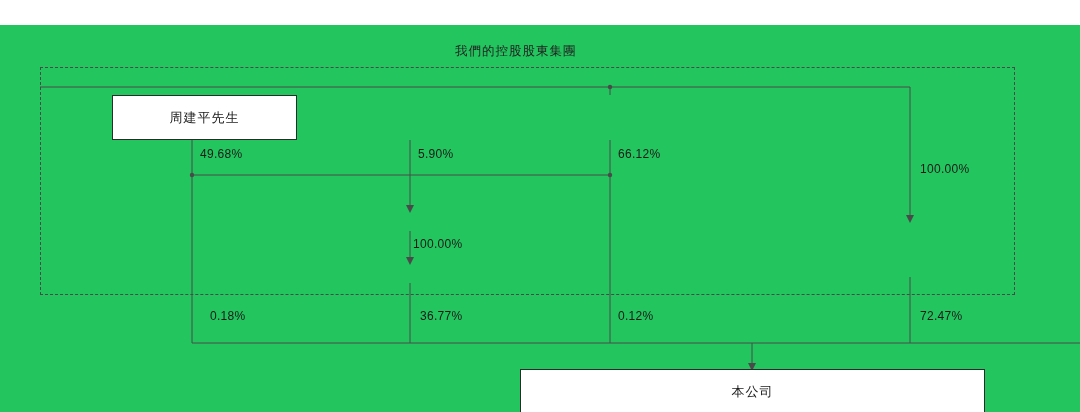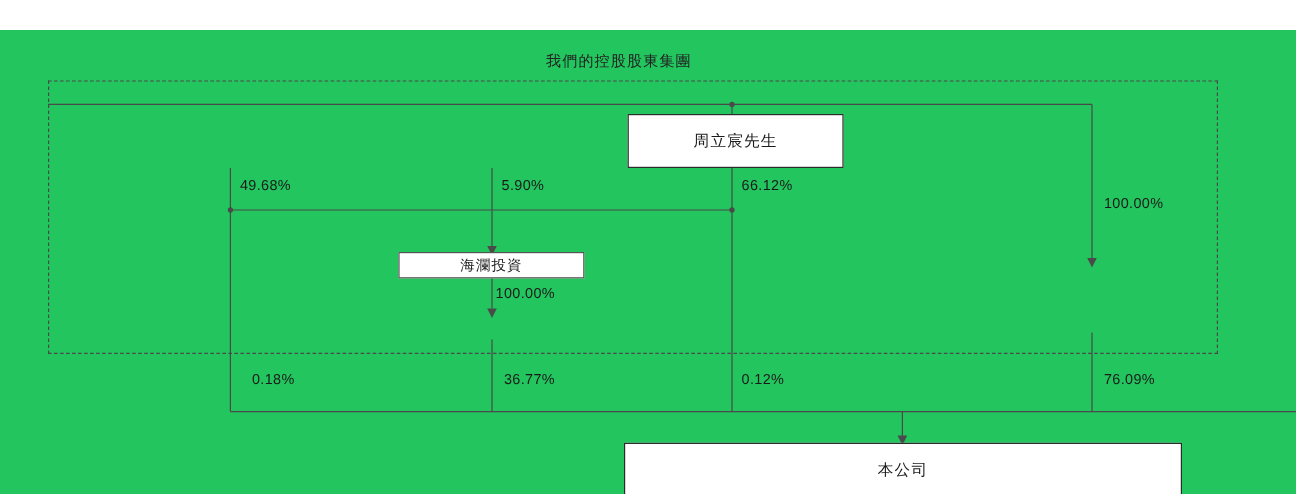--- a/index.html
+++ b/index.html
@@ -112,25 +112,24 @@
       <polygon points="748,338 756,338 752,346"></polygon>
     </g>
 
     <g fill="#4a4a4a">
       <circle cx="192" cy="150" r="2.2"></circle>
       <circle cx="610" cy="150" r="2.2"></circle>
       <circle cx="610" cy="62" r="2.2"></circle>
     </g>
   </svg>
 
+  <div class="box" style="left:112px; top:70px; width:185px; height:45px;">周建平先生</div>
 
 
-  <div class="box" style="left:523px; top:70px; width:180px; height:45px;">周立宸先生</div>
 
-  <div class="box thin" style="left:332px; top:185px; width:155px; height:22px;">海瀾投資</div>
 
 
 
   <div class="box" style="left:520px; top:344px; width:465px; height:46px;">本公司</div>
 
   <div class="pct" style="left:200px; top:122px;">49.68%</div>
 
   <div class="pct" style="left:418px; top:122px;">5.90%</div>
 
   <div class="pct" style="left:618px; top:122px;">66.12%</div>
@@ -138,15 +137,15 @@
   <div class="pct" style="left:920px; top:137px;">100.00%</div>
 
   <div class="pct" style="left:413px; top:212px;">100.00%</div>
 
   <div class="pct" style="left:210px; top:284px;text-align:center;">0.18%</div>
 
   <div class="pct" style="left:420px; top:284px;">36.77%</div>
 
   <div class="pct" style="left:618px; top:284px;">0.12%</div>
 
-  <div class="pct" style="left:920px; top:284px;">76.09%</div>
+  <div class="pct" style="left:920px; top:284px;">72.47%</div>
 
 </div>
 
 </body></html>

